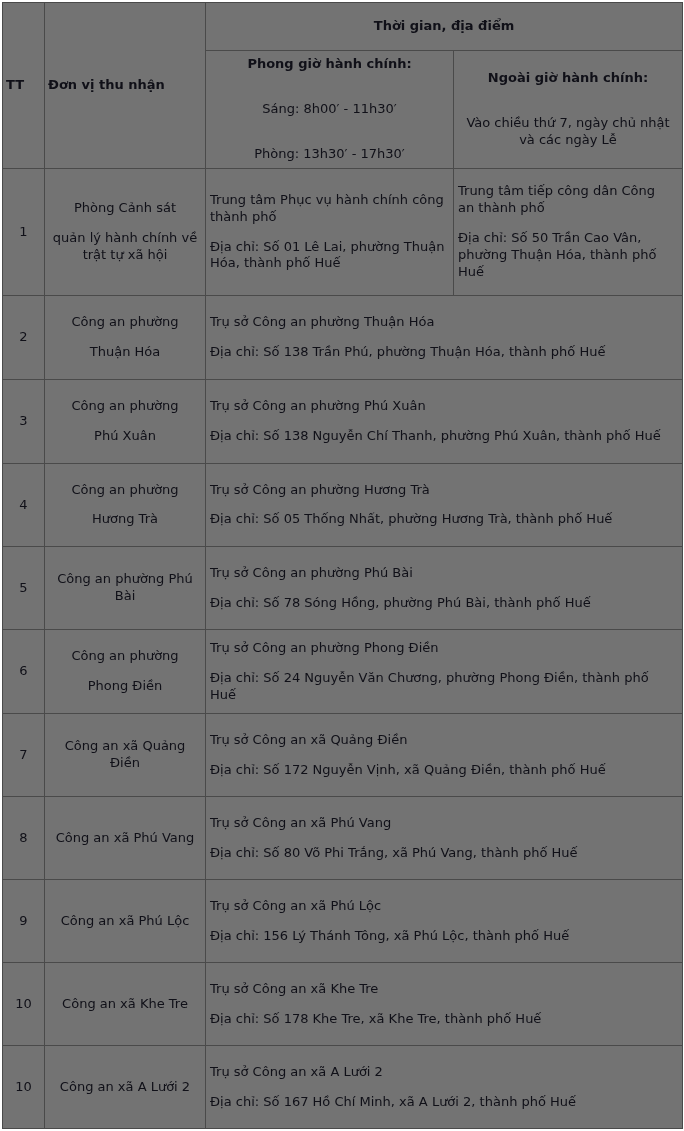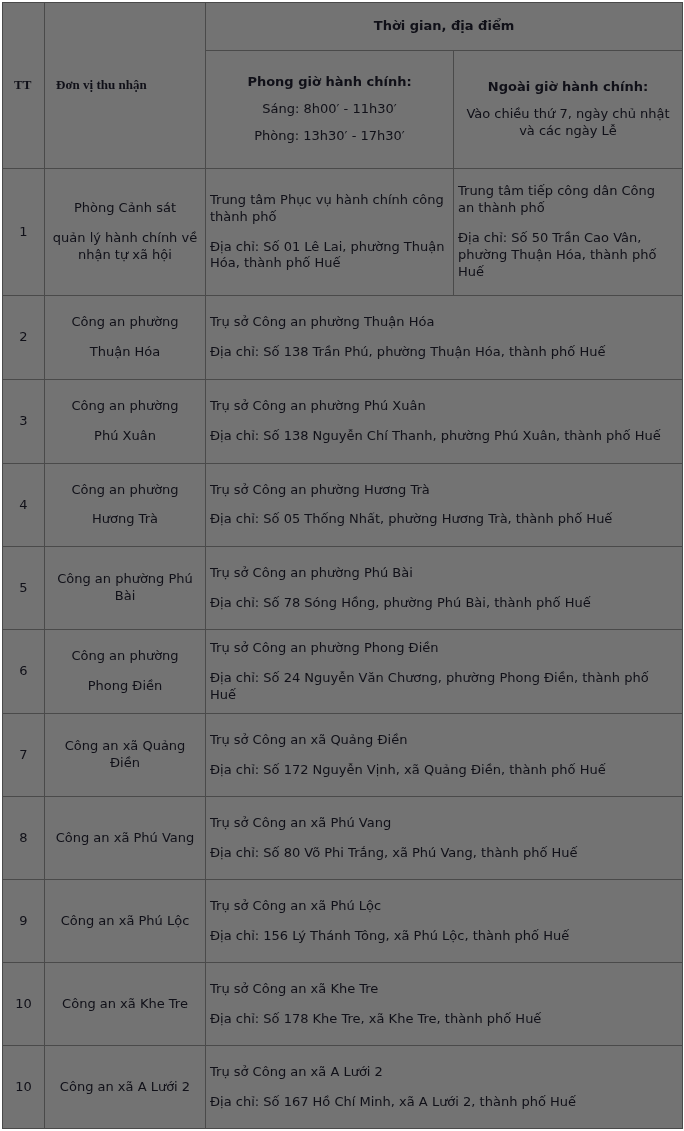--- a/index.html
+++ b/index.html
@@ -33,24 +33,24 @@
   col.c-unit{width:161px;}
   col.c-in{width:248px;}
   col.c-out{width:229px;}
 
   tr.header-top{height:48px;}
   tr.header-sub{height:118px;}
   tbody tr{height:83px;}
   tbody tr:first-child{height:127px;}
 
   th{font-weight:bold;}
-  .h-left{text-align:left;padding:2px 2px 2px 11px;font-family:Liberation Serif, serif;}
+  .h-left{text-align:left;padding:2px 2px 2px 3px;}
   .h-center{text-align:center;padding:2px 6px;}
   .sub-line{font-weight:normal;text-align:center;}
-  .head-line+.head-line{margin-top:10px;}
+  .head-line+.head-line{margin-top:28px;}
   .num-cell{text-align:center;padding:2px;}
   .unit-cell{text-align:center;padding:18px 4px;}
   .main-cell{text-align:left;padding:4px 8px 4px 4px;}
   .line+.line{margin-top:13px;}
 </style>
 </head>
 <body>
 
 <div class="page">
   <table>
@@ -76,21 +76,21 @@
           <div class="head-line">Ngoài giờ hành chính:</div>
           <div class="head-line sub-line">Vào chiều thứ 7, ngày chủ nhật và các ngày Lễ</div>
         </th>
       </tr>
     </thead>
     <tbody>
         <tr>
           <td class="num-cell">1</td>
           <td class="unit-cell">
             <div class="line">Phòng Cảnh sát</div>
-            <div class="line">quản lý hành chính về nhận tự xã hội</div>
+            <div class="line">quản lý hành chính về trật tự xã hội</div>
           </td>
           <td class="main-cell">
             <div class="line">Trung tâm Phục vụ hành chính công thành phố</div>
             <div class="line">Địa chỉ: Số 01 Lê Lai, phường Thuận Hóa, thành phố Huế</div>
           </td>
           <td class="main-cell">
             <div class="line">Trung tâm tiếp công dân Công an thành phố</div>
             <div class="line">Địa chỉ: Số 50 Trần Cao Vân, phường Thuận Hóa, thành phố Huế</div>
           </td>
         </tr>

